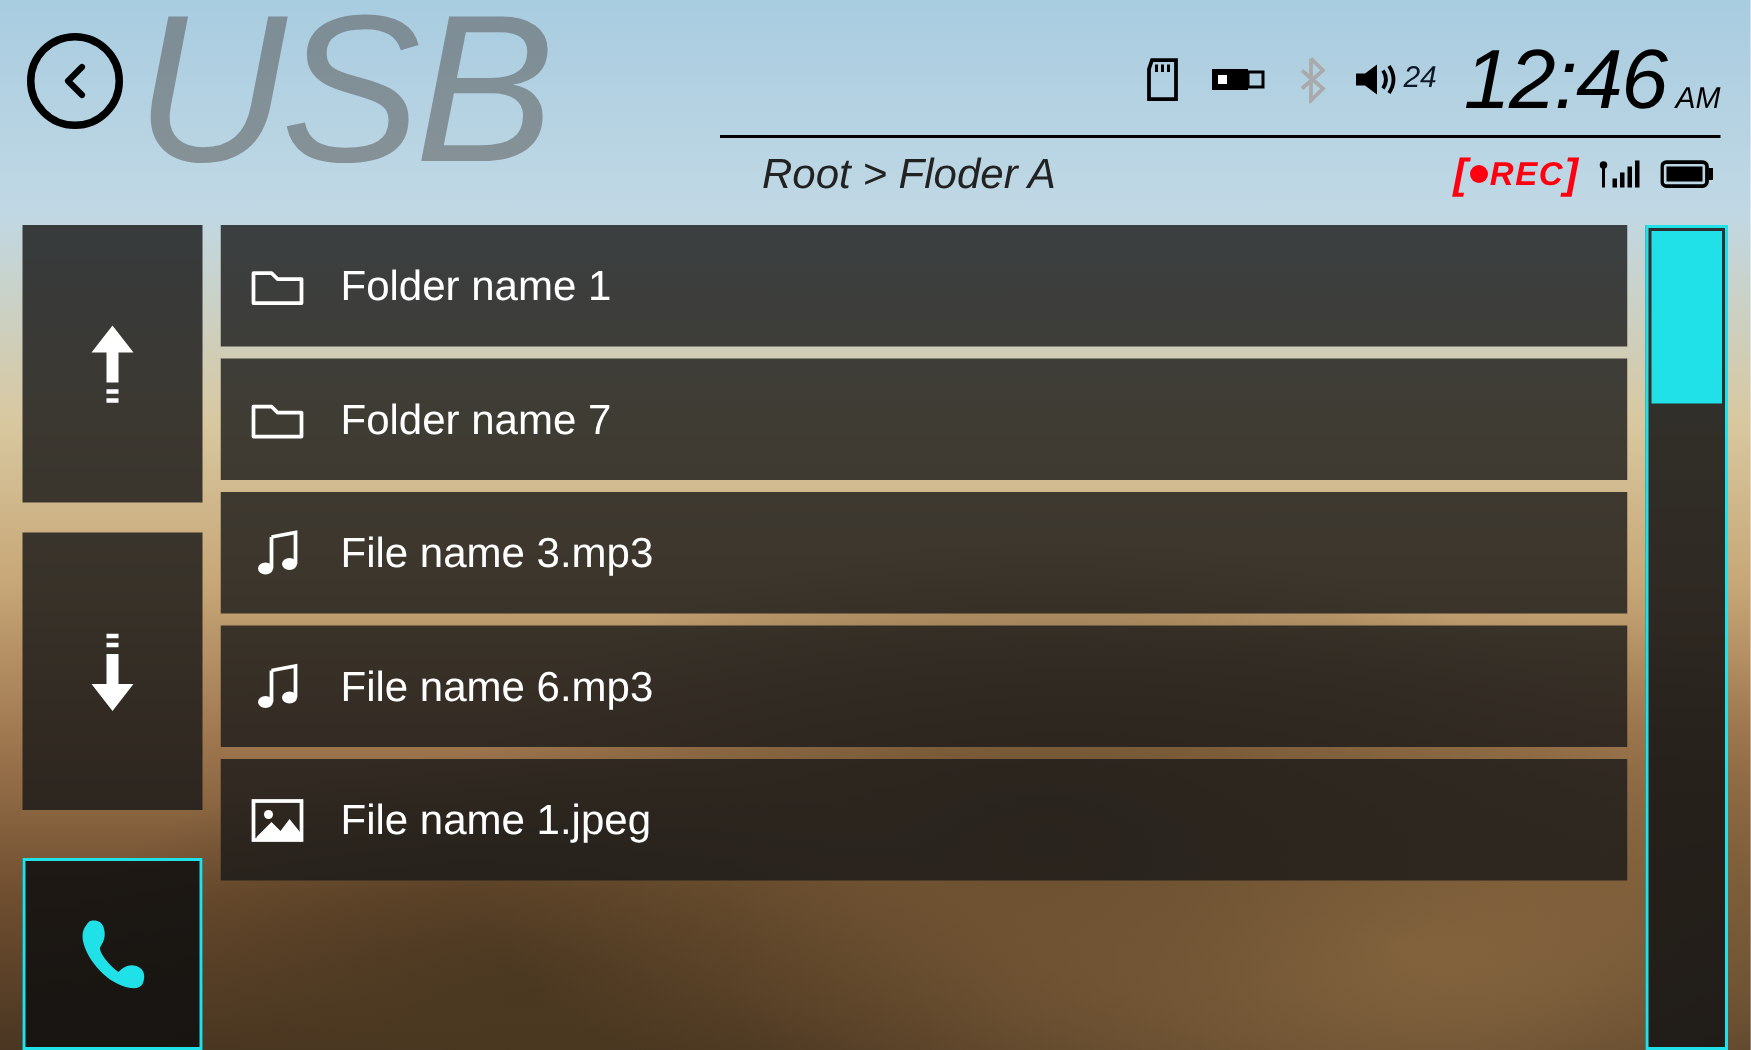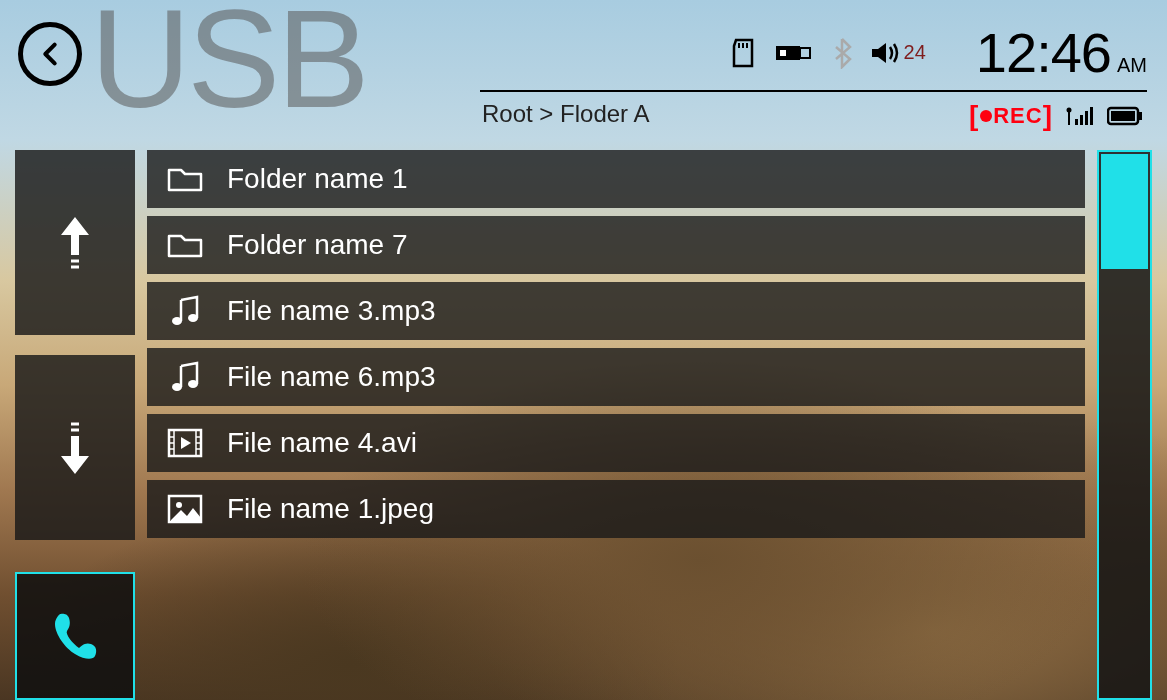--- a/index.html
+++ b/index.html
@@ -22,20 +22,21 @@
       linear-gradient(to bottom, #a8cce0 0%, #c0d8e4 20%, #d8c8a0 40%, #c8a878 55%, #a07850 70%, #704f30 85%, #4a3622 100%);
   }
 
   
   .header {
     position: absolute;
     top: 0; left: 0; right: 0;
     height: 140px;
     padding: 22px 15px 0 15px;
     z-index: 10;
+    font-style: italic;
   }
 
   .back-btn {
     position: absolute;
     left: 18px;
     top: 22px;
     width: 64px;
     height: 64px;
     border: 5px solid #000;
     border-radius: 50%;
@@ -61,39 +62,39 @@
     position: absolute;
     right: 20px;
     top: 20px;
     display: flex;
     align-items: center;
     gap: 18px;
   }
   .status-bar .ico { color: #000; }
   .bt { color: #999; }
   .volume-group { display: flex; align-items: center; gap: 4px; }
-  .volume-num { font-size: 20px; color: #7f1d1d; }
+  .volume-num { font-size: 20px; color: #0f172a; }
   .clock { display: flex; align-items: baseline; gap: 6px; }
-  .clock-time { font-size: 56px; font-weight: 300; color: #000; letter-spacing: -1px; font-family: Arial, sans-serif; margin-left: 32px;}
+  .clock-time { font-size: 56px; font-weight: 300; color: #000; letter-spacing: -1px; font-family: Arial, sans-serif;}
   .clock-ampm { font-size: 20px; color: #000; text-align: center; }
 
   .status-line {
     position: absolute;
     right: 20px;
     left: 480px;
     top: 90px;
     height: 2px;
     background: #000;
   }
 
   .breadcrumb {
     position: absolute;
-    left: 482px;
+    left: 508px;
     top: 100px;
-    font-size: 24px;
+    font-size: 28px;
     color: #222;
   }
 
   .sub-status {
     position: absolute;
     right: 24px;
     top: 100px;
     display: flex;
     align-items: center;
     gap: 12px;
@@ -146,21 +147,21 @@
 
   .file-list {
     flex: 1;
     display: flex;
     flex-direction: column;
     gap: 8px;
     overflow: hidden;
   }
   .file-row {
     background: rgba(25,25,25,0.80);
-    height: 58px;
+    height: 81px;
     display: flex;
     align-items: center;
     padding: 0 20px;
     gap: 24px;
     cursor: pointer;
   }
   .file-row .file-icon { width: 36px; height: 36px; flex-shrink: 0; display:flex; align-items:center; justify-content:center;}
   .file-row .file-label { color: #fff; font-size: 28px; font-weight: 300; }
 
   .scrollbar {
@@ -323,37 +324,20 @@
             <ellipse cx="8" cy="27" rx="5" ry="4" fill="#fff"></ellipse>
             <ellipse cx="24" cy="24" rx="5" ry="4" fill="#fff"></ellipse>
           </svg>
         </span>
         <span class="file-label">File name 6.mp3</span>
       </div>
       <div class="file-row">
         <span class="file-icon">
           <svg width="36" height="30" viewBox="0 0 36 30">
             <rect x="2" y="2" width="32" height="26" fill="none" stroke="#fff" stroke-width="2.5"></rect>
-            <rect x="2" y="2" width="5" height="26" fill="none" stroke="#fff" stroke-width="1.5"></rect>
-            <rect x="29" y="2" width="5" height="26" fill="none" stroke="#fff" stroke-width="1.5"></rect>
-            <line x1="2" y1="9" x2="7" y2="9" stroke="#fff" stroke-width="1.5"></line>
-            <line x1="2" y1="15" x2="7" y2="15" stroke="#fff" stroke-width="1.5"></line>
-            <line x1="2" y1="21" x2="7" y2="21" stroke="#fff" stroke-width="1.5"></line>
-            <line x1="29" y1="9" x2="34" y2="9" stroke="#fff" stroke-width="1.5"></line>
-            <line x1="29" y1="15" x2="34" y2="15" stroke="#fff" stroke-width="1.5"></line>
-            <line x1="29" y1="21" x2="34" y2="21" stroke="#fff" stroke-width="1.5"></line>
-            <path d="M14 9 L24 15 L14 21 Z" fill="#fff"></path>
-          </svg>
-        </span>
-        <span class="file-label">File name 4.avi</span>
-      </div>
-      <div class="file-row">
-        <span class="file-icon">
-          <svg width="36" height="30" viewBox="0 0 36 30">
-            <rect x="2" y="2" width="32" height="26" fill="none" stroke="#fff" stroke-width="2.5"></rect>
             <circle cx="12" cy="11" r="3" fill="#fff"></circle>
             <path d="M4 26 L14 16 L20 22 L26 14 L34 24 V28 H4 Z" fill="#fff"></path>
           </svg>
         </span>
         <span class="file-label">File name 1.jpeg</span>
       </div>
     </div>
 
   <div class="scrollbar">
     <div class="scroll-thumb"></div>

